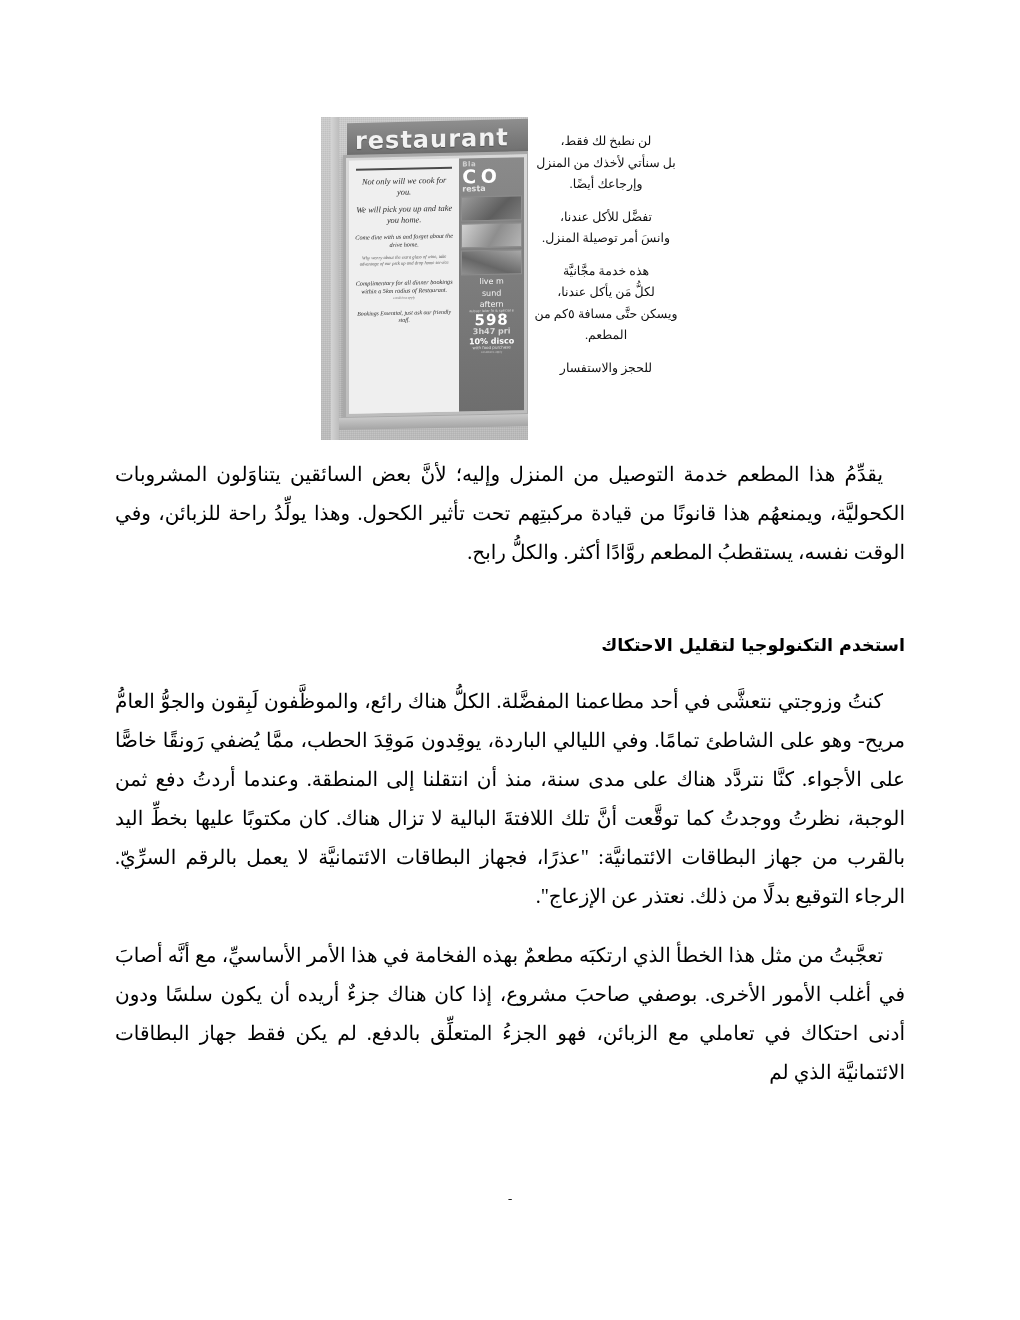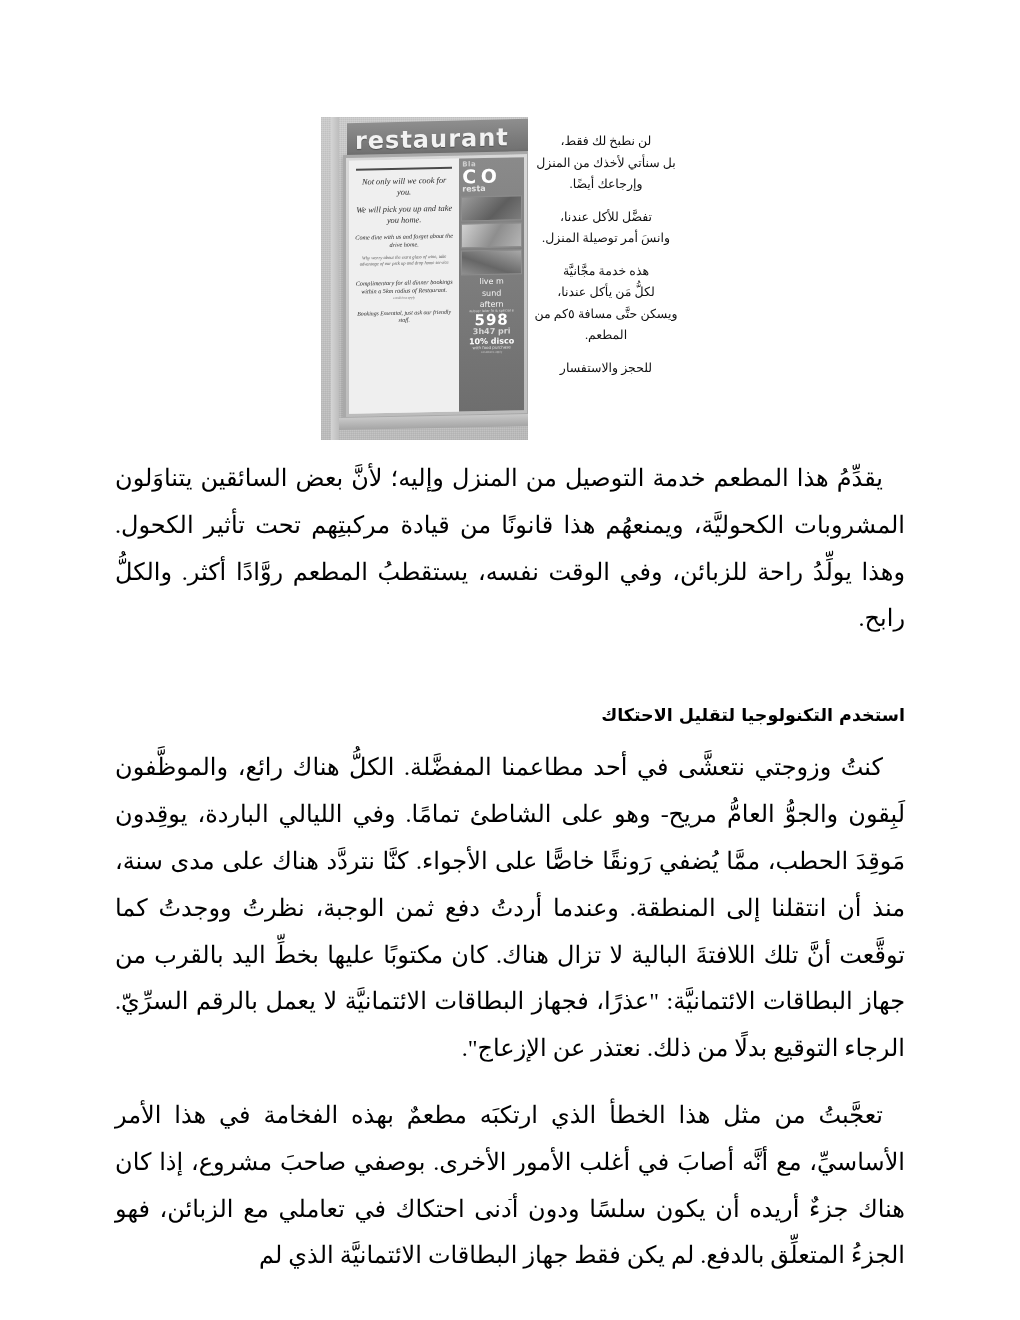--- a/index.html
+++ b/index.html
@@ -207,36 +207,36 @@
   
   .body {
     position: absolute;
     top: 455px;
     right: 115px;
     left: 115px;
     direction: rtl;
   }
   .body p {
     margin: 0 0 6px;
-    font-size: 24px;
+    font-size: 20px;
     line-height: 1.95;
     text-align: justify;
     text-align-last: center;
     text-indent: 22px;
   }
   p.para-justified { text-align-last: auto; }
   p.centered-line {
     text-indent: 0;
     text-align: center;
   }
   .spacer-sm { height: 14px; }
   .spacer-md { height: 26px; }
 
   h2.section-heading {
-    margin: 0 0 16px;
+    margin: 0 0 24px;
     font-family: "DejaVu Sans", sans-serif;
     font-weight: bold;
     font-size: 17.5px;
     line-height: 1.5;
     text-align: right;
     direction: rtl;
   }
 
   
   .page-footer {

